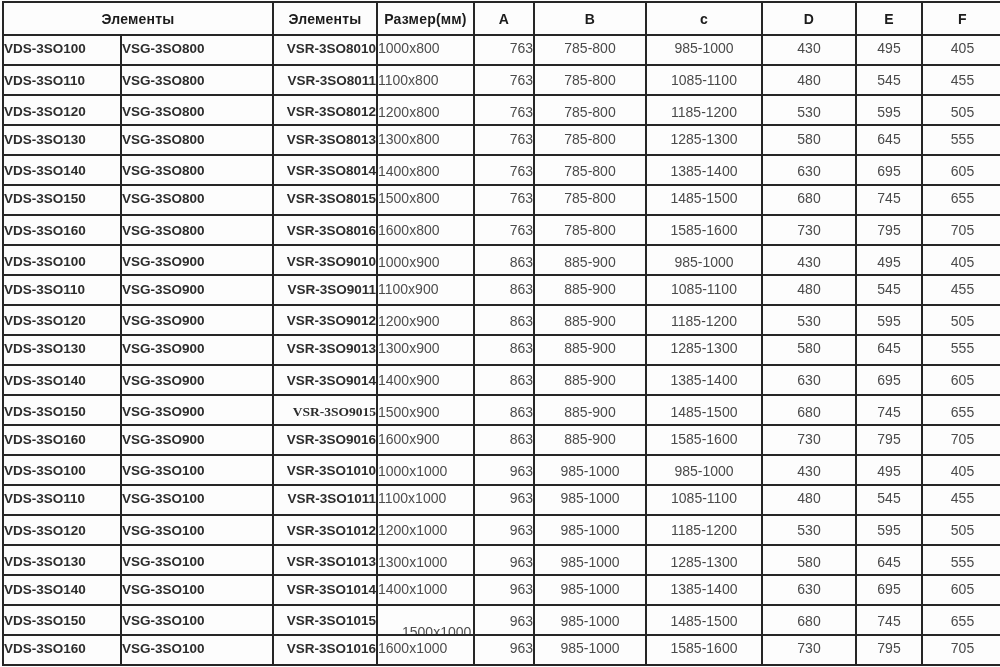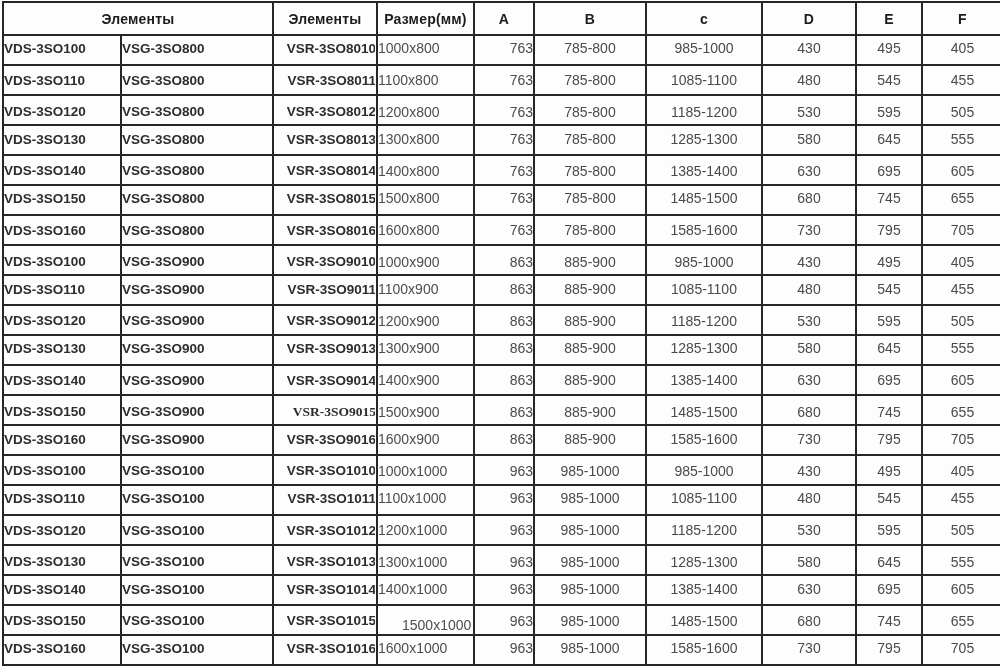--- a/index.html
+++ b/index.html
@@ -44,21 +44,21 @@
   }
   td { font-size: 14px; color: #4a4a4a; }
 
   td.c-vds, td.c-vsg, td.c-art {
     font-weight: 700;
     color: #2d2d2d;
     font-size: 13.5px;
   }
   td.c-vds { text-align: left; padding-left: 13px; }
   td.c-vsg { text-align: left; padding-left: 5px; }
-  td.c-art { text-align: right; padding-right: 1px; border-radius: 6px; }
+  td.c-art { text-align: right; padding-right: 1px; }
   td.c-size { text-align: left; padding-left: 12px; color: #4d4d4d; }
   td.c-a { text-align: right; padding-right: 2px; }
   td.c-b, td.c-c, td.c-d, td.c-e, td.c-f { text-align: center; }
 
   .cell-text { position: relative; display: inline-block; }
 </style>
 </head>
 <body>
 
 <div class="page">
@@ -314,21 +314,21 @@
           <td class="c-b"><span class="cell-text" style="top: -0.8px;">985-1000</span></td>
           <td class="c-c"><span class="cell-text" style="top: -0.8px;">1385-1400</span></td>
           <td class="c-d"><span class="cell-text" style="top: -0.8px;">630</span></td>
           <td class="c-e"><span class="cell-text" style="top: -0.8px;">695</span></td>
           <td class="c-f"><span class="cell-text" style="top: -0.8px;">605</span></td>
         </tr>
         <tr>
           <td class="c-vds"><span class="cell-text" style="top: 0.8px;">VDS-3SO150</span></td>
           <td class="c-vsg"><span class="cell-text" style="top: 0.8px;">VSG-3SO100</span></td>
           <td class="c-art"><span class="cell-text" style="top: 0.8px;">VSR-3SO1015</span></td>
-          <td class="c-size"><span class="cell-text" style="top: 5px; padding-left: 24px;">1500x1000</span></td>
+          <td class="c-size"><span class="cell-text" style="top: 12px; padding-left: 24px;">1500x1000</span></td>
           <td class="c-a"><span class="cell-text" style="top: 0.8px;">963</span></td>
           <td class="c-b"><span class="cell-text" style="top: 0.8px;">985-1000</span></td>
           <td class="c-c"><span class="cell-text" style="top: 0.8px;">1485-1500</span></td>
           <td class="c-d"><span class="cell-text" style="top: 0.8px;">680</span></td>
           <td class="c-e"><span class="cell-text" style="top: 0.8px;">745</span></td>
           <td class="c-f"><span class="cell-text" style="top: 0.8px;">655</span></td>
         </tr>
         <tr>
           <td class="c-vds"><span class="cell-text" style="top: -1.6px;">VDS-3SO160</span></td>
           <td class="c-vsg"><span class="cell-text" style="top: -1.6px;">VSG-3SO100</span></td>

